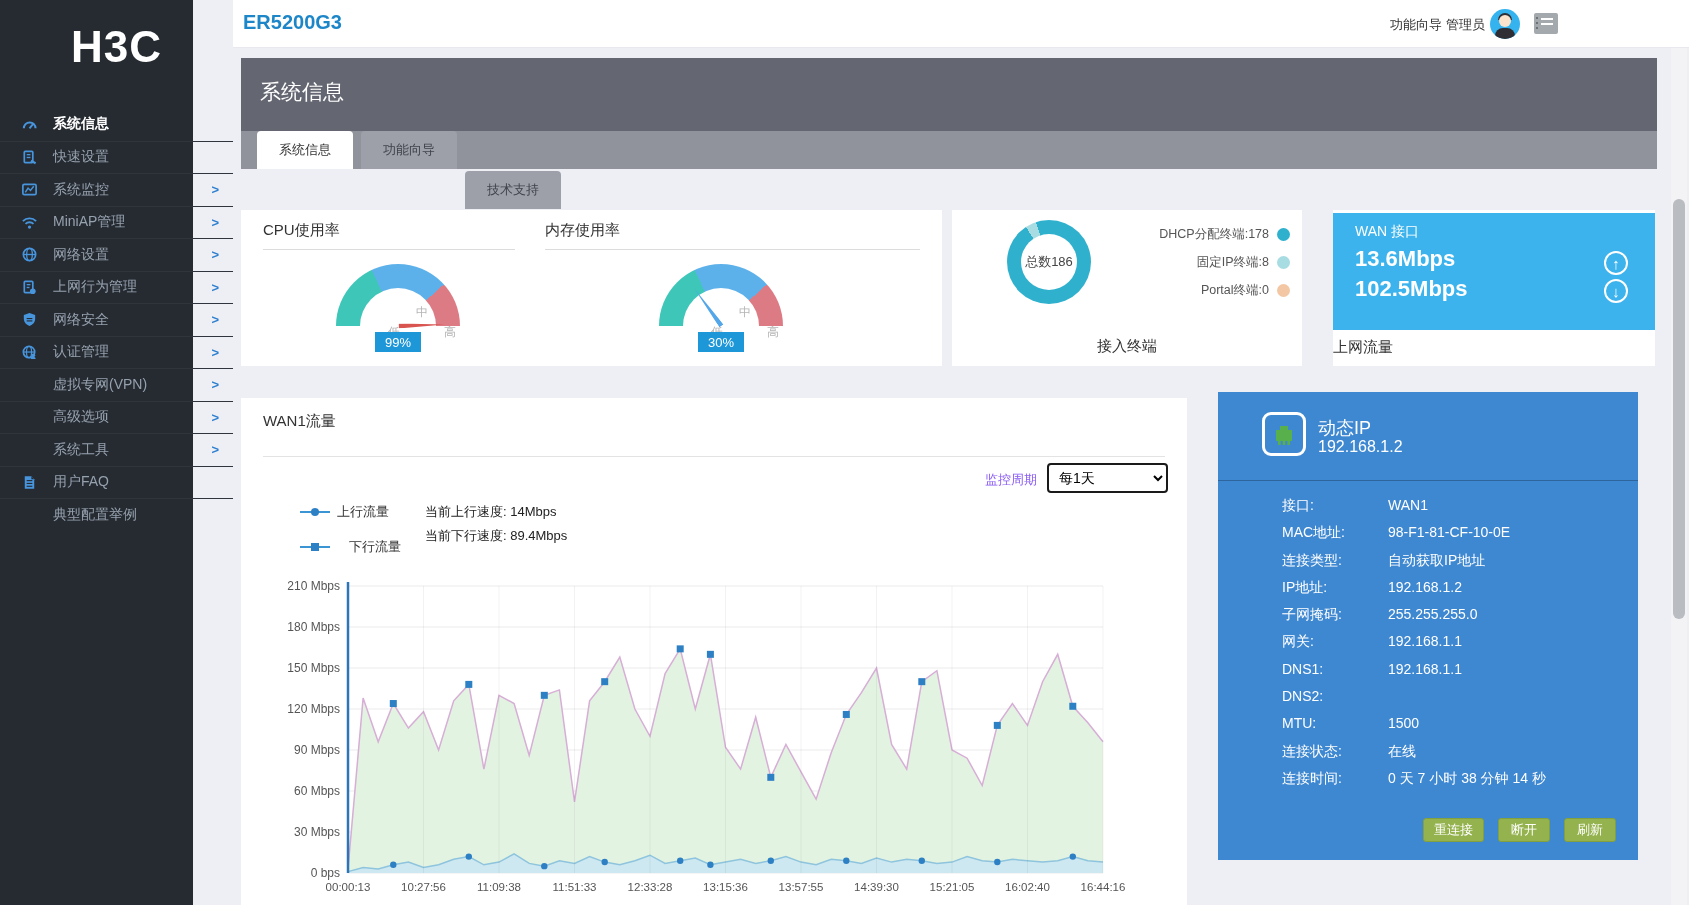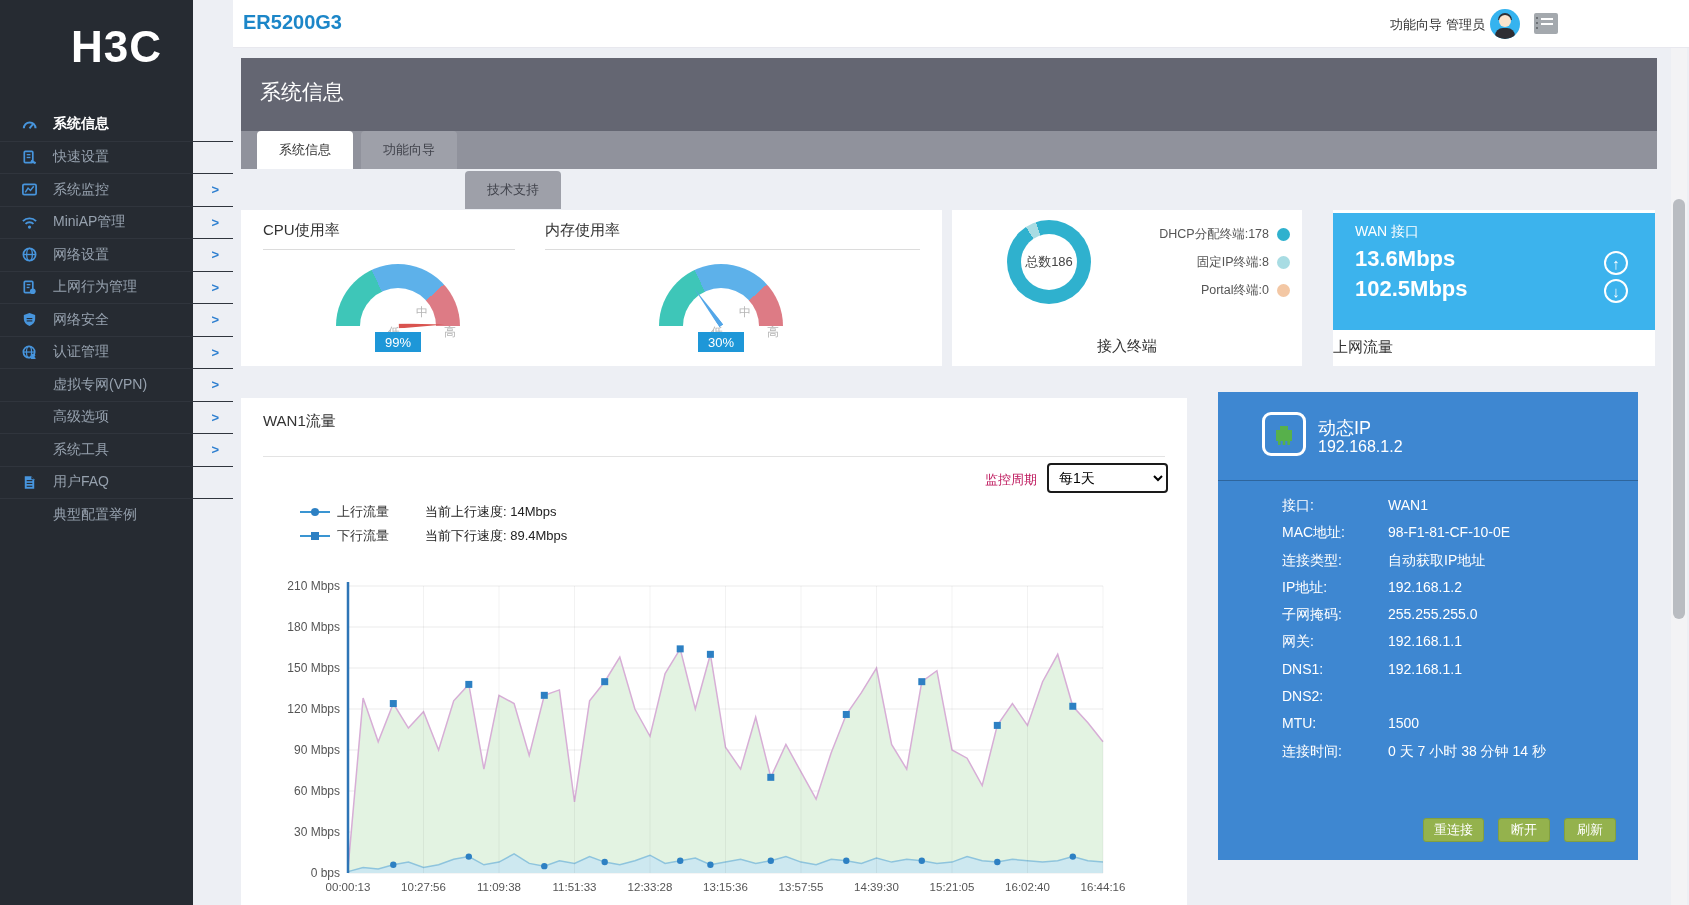--- a/index.html
+++ b/index.html
@@ -82,25 +82,25 @@
   #wan-up{top:33px;} #wan-down{top:63px;}
   .warr{position:absolute;left:271px;width:24px;height:24px;border:2px solid #fff;border-radius:50%;
         color:#fff;font-size:15px;display:flex;align-items:center;justify-content:center;}
   #warr-up{top:38px;} #warr-down{top:66px;}
   #wan-caption{position:absolute;left:0;bottom:9px;width:100%;font-size:15px;color:#333;}
 
   
   #card-chart{left:241px;top:382px;width:946px;height:645px;margin-top:16px;}
   #chart-title{position:absolute;left:22px;top:14px;font-size:15px;color:#333;}
   #chart-div{position:absolute;left:22px;top:58px;width:902px;height:1px;background:#e3e3e3;}
-  #period-label{position:absolute;left:744px;top:73px;font-size:13px;color:#be185d;}
+  #period-label{position:absolute;left:744px;top:73px;font-size:13px;color:#8b5cf6;}
   #period-select{position:absolute;left:806px;top:65px;width:121px;height:30px;font-size:14px;
                  border:2px solid #1a1a1a;border-radius:4px;background:#fff;padding:0 6px;}
   .leg-row{position:absolute;left:59px;display:flex;align-items:center;font-size:13px;color:#333;}
-  #leg1{top:105px;} #leg2{top:129px;}
+  #leg1{top:105px;} #leg2{top:140px;gap:12px;}
   .leg-ic{position:relative;width:30px;height:10px;margin-right:7px;}
   .leg-ic .ln{position:absolute;left:0;top:4px;width:30px;height:2px;background:#3a95d2;}
   .leg-ic .dot{position:absolute;left:11px;top:1px;width:8px;height:8px;border-radius:50%;background:#2d80c3;}
   .leg-ic .sq{position:absolute;left:11px;top:1px;width:8px;height:8px;background:#2d80c3;}
   .leg-speed{position:absolute;font-size:13px;color:#222;}
   #speed-up{left:184px;top:105px;} #speed-down{left:184px;top:129px;}
   #traffic-svg{position:absolute;left:9px;top:173px;}
 
   
   #panel{position:absolute;left:1218px;top:392px;width:420px;height:468px;background:#3e87d1;color:#fff;}
@@ -468,20 +468,24 @@
         </div>
         <div class="prow">
           <span class="plabel">DNS2:</span>
                  <span class="pvalue"></span>
         </div>
         <div class="prow">
           <span class="plabel">MTU:</span>
                  <span class="pvalue">1500</span>
         </div>
         <div class="prow">
+          <span class="plabel">连接状态:</span>
+                 <span class="pvalue">在线</span>
+        </div>
+        <div class="prow">
           <span class="plabel">连接时间:</span>
                  <span class="pvalue">0 天 7 小时 38 分钟 14 秒</span>
         </div>
       </div>
     <div id="panel-btns">
         <div class="pbtn">重连接</div>
         <div class="pbtn">断开</div>
         <div class="pbtn">刷新</div>
       </div>
   </div>

